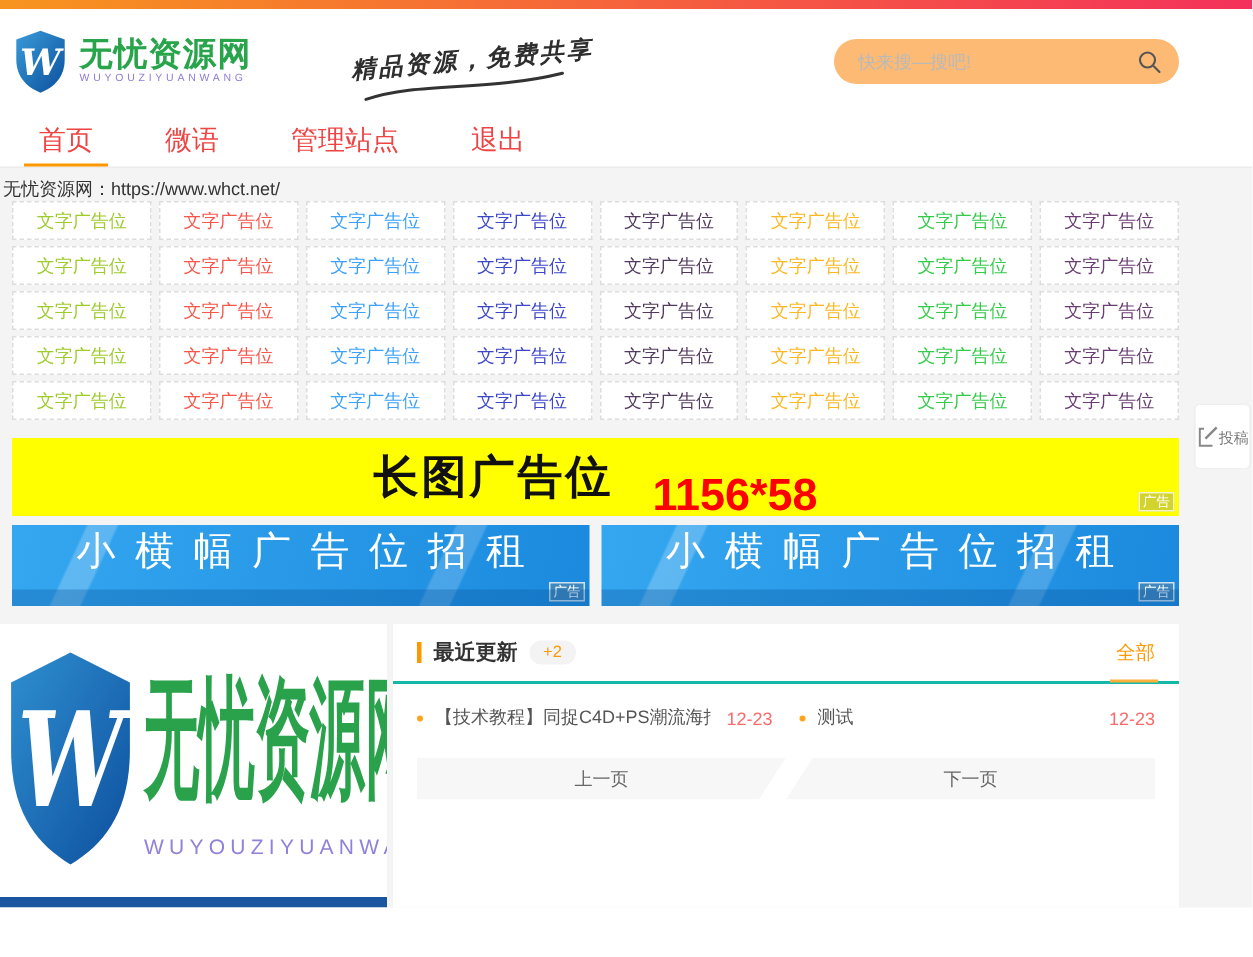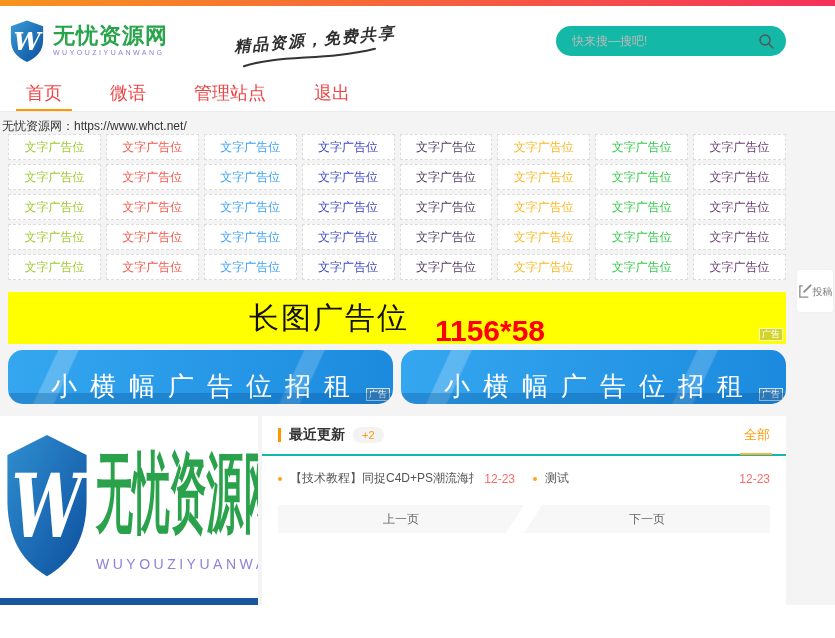--- a/index.html
+++ b/index.html
@@ -12,21 +12,21 @@
   
   .header { height:69px; background:#fff; display:flex; align-items:center; padding:0 49px 0 8px; }
   .logo { display:flex; align-items:center; cursor:pointer; }
   .logo svg { display:block; }
   .logo-text { margin-left:7px; }
   .logo-brand { font-size:22px; font-weight:bold; color:#28a44b; letter-spacing:1px; line-height:24px; }
   .logo-sub { font-size:7px; color:#8f7bd8; letter-spacing:2.5px; line-height:10px; }
   .slogan { margin-left:66px; position:relative; transform:rotate(-5deg); }
   .slogan-text { font-family:"DejaVu Serif","Liberation Serif",serif; font-style:italic; font-weight:bold; font-size:16px; color:#2e2e2e; letter-spacing:2px; }
   .slogan svg { position:absolute; left:4px; bottom:-12px; }
-  .search { margin-left:auto; width:230px; height:30px; background:#14b8a6; border-radius:16px; display:flex; align-items:center; padding:0 12px 0 16px; }
+  .search { margin-left:auto; width:230px; height:30px; background:#fdba74; border-radius:16px; display:flex; align-items:center; padding:0 12px 0 16px; }
   .search input { flex:1; border:0; outline:0; background:transparent; font-size:12px; color:#333; }
   .search input::placeholder { color:#b9b9b9; }
   .search-btn { background:none; border:0; cursor:pointer; display:flex; align-items:center; }
 
   
   .nav { height:37px; background:#fff; border-bottom:1px solid #ececec; display:flex; align-items:stretch; padding-left:16px; }
   .nav-item { position:relative; font-size:18px; color:#ef4444; display:flex; align-items:center; padding:0 10px; margin-right:28px; cursor:pointer; }
   .nav-item.active::after { content:""; position:absolute; left:0; right:0; bottom:0; height:2px; background:#ff9800; }
 
   
@@ -34,26 +34,26 @@
   .site-line { height:22px; padding:6px 0 0 2px; font-size:12px; color:#333; }
   .site-line a { color:#333; text-decoration:none; }
 
   .ad-grid { margin:0 49px 0 8px; display:grid; grid-template-columns:repeat(8,1fr); gap:4px 5px; }
   .ad-cell { height:26px; line-height:24px; background:#fff; border:1px dashed #ddd; text-align:center; font-size:12px; cursor:pointer; overflow:hidden; white-space:nowrap; }
 
   .submit-btn { position:absolute; top:158px; right:2px; width:36px; height:42px; background:#fff; border-radius:3px; display:flex; align-items:center; justify-content:center; cursor:pointer; color:#7a7a7a; box-shadow:0 0 2px rgba(0,0,0,.06); }
   .submit-btn .lbl { font-size:10px; margin-top:2px; }
 
   .banner-long { position:relative; margin:12px 49px 0 8px; height:52px; background:#ffff00; display:flex; align-items:center; justify-content:center; gap:26px; cursor:pointer; }
-  .banner-long .t1 { font-size:30px; font-weight:normal; color:#111; letter-spacing:2px; }
+  .banner-long .t1 { font-size:30px; font-weight:bold; color:#111; letter-spacing:2px; }
   .banner-long .t2 { font-size:30px; font-weight:bold; color:#ff0000;margin-top:26px; }
   .ad-badge { position:absolute; right:3px; bottom:3px; font-size:9px; line-height:1; color:#fff; background:rgba(130,130,130,.35); border:1px solid rgba(255,255,255,.75); padding:1px 2px; }
 
   .banners-small { margin:6px 49px 0 8px; display:flex; gap:8px; }
-  .banner-small { position:relative; flex:1; height:54px; background:linear-gradient(100deg,#35a7f0,#1b8ade); overflow:hidden; display:flex; align-items:flex-end; justify-content:center; cursor:pointer;border-radius:15px; }
+  .banner-small { position:relative; flex:1; height:54px; background:linear-gradient(100deg,#35a7f0,#1b8ade); overflow:hidden; display:flex; align-items:flex-start; justify-content:center; cursor:pointer; }
   .banner-small::before { content:""; position:absolute; inset:0; background:
       linear-gradient(115deg, transparent 12%, rgba(255,255,255,.22) 12.5%, rgba(255,255,255,.22) 17%, transparent 17.5%,
       transparent 72%, rgba(255,255,255,.18) 72.5%, rgba(255,255,255,.18) 77%, transparent 77.5%); }
   .banner-small::after { content:""; position:absolute; left:0; right:0; bottom:0; height:11px; background:rgba(10,84,156,.32); }
   .banner-small .txt { position:relative; color:#fff; font-size:26px; letter-spacing:13px; text-indent:13px; white-space:nowrap; z-index:1; }
 
   .bottom { margin-top:12px; display:flex; height:189px; }
   .left-card { position:relative; width:258px; background:#fff; margin-right:4px; cursor:pointer; overflow:hidden; }
   .left-card .inner { display:flex; align-items:flex-start; padding:14px 4px 0 2px; }
   .big-logo-text { margin-left:4px; margin-top:14px; }

